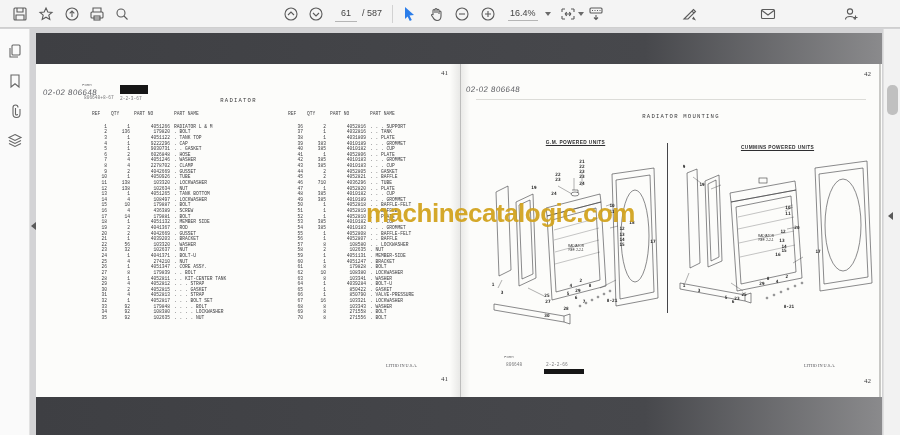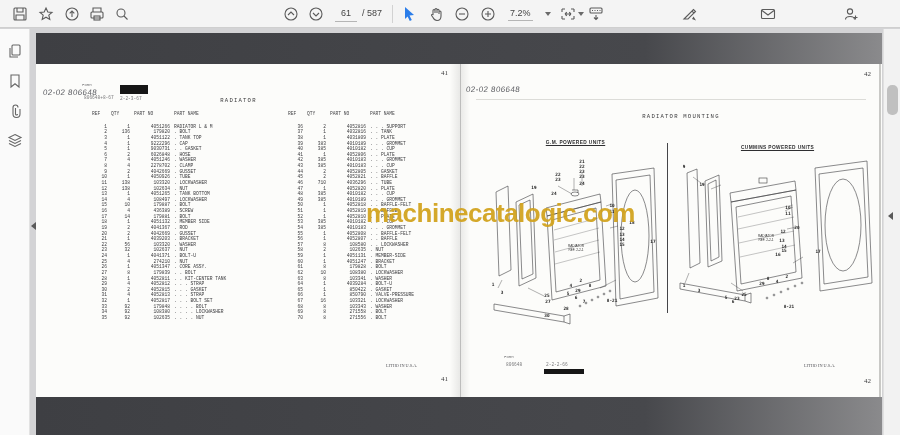--- a/index.html
+++ b/index.html
@@ -139,21 +139,21 @@
   <span class="tb-icon" style="left:454px">
     <svg viewBox="0 0 16 16">
         <circle cx="8" cy="8" r="6"></circle>
         <path d="M5,8 h6"></path>
       </svg></span>
   <span class="tb-icon" style="left:480px">
     <svg viewBox="0 0 16 16">
         <circle cx="8" cy="8" r="6"></circle>
         <path d="M5,8 h6 M8,5 v6"></path>
       </svg></span>
-  <span class="tb-text zoom-label" style="left:508px">7.2%</span>
+  <span class="tb-text zoom-label" style="left:508px">16.4%</span>
   <span class="caret" style="left:545px"></span>
 
   <span class="tb-icon" style="left:560px">
     <svg viewBox="0 0 16 16">
         <path d="M2,3 h3 M2,3 v3 M2,13 h3 M2,13 v-3 M14,3 h-3 M14,3 v3 M14,13 h-3 M14,13 v-3 M5,8 h6 M5,8 l1.8,-1.8 M5,8 l1.8,1.8 M11,8 l-1.8,-1.8 M11,8 l-1.8,1.8"></path>
       </svg></span>
   <span class="caret" style="left:578px"></span>
   <span class="tb-icon" style="left:588px">
     <svg viewBox="0 0 16 16">
         <rect x="2" y="2" width="12" height="5" rx="1"></rect>

